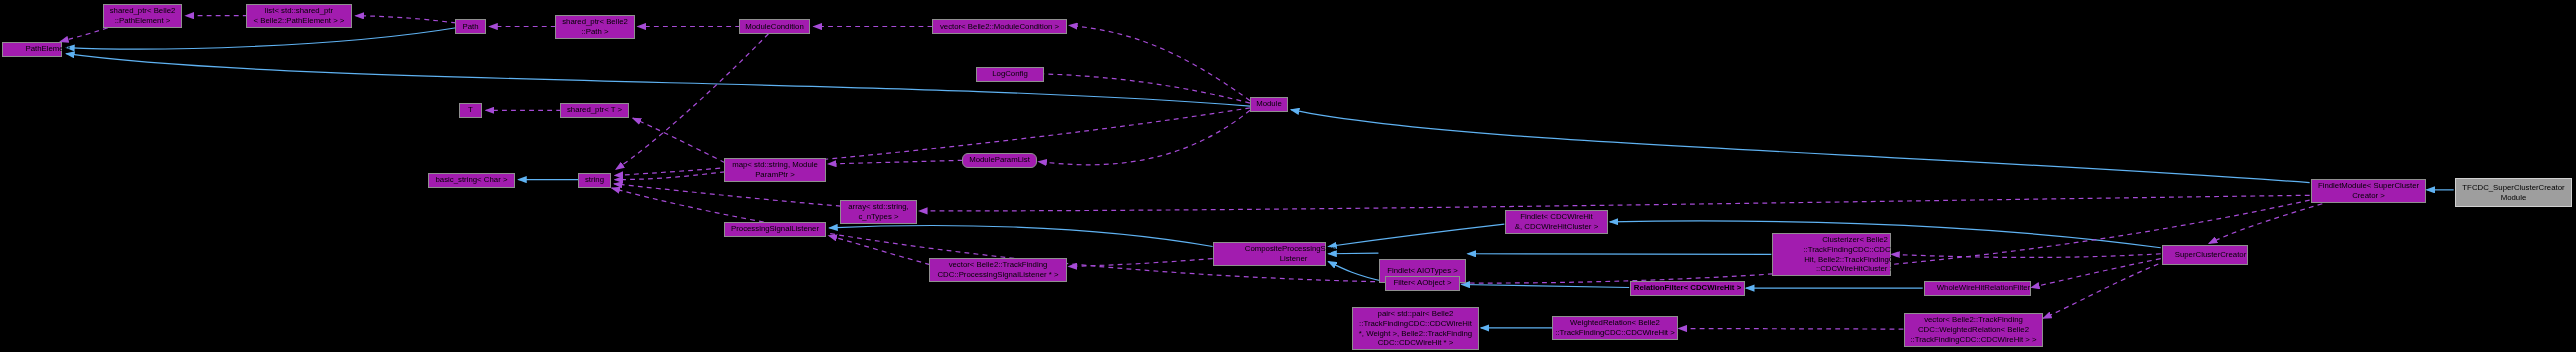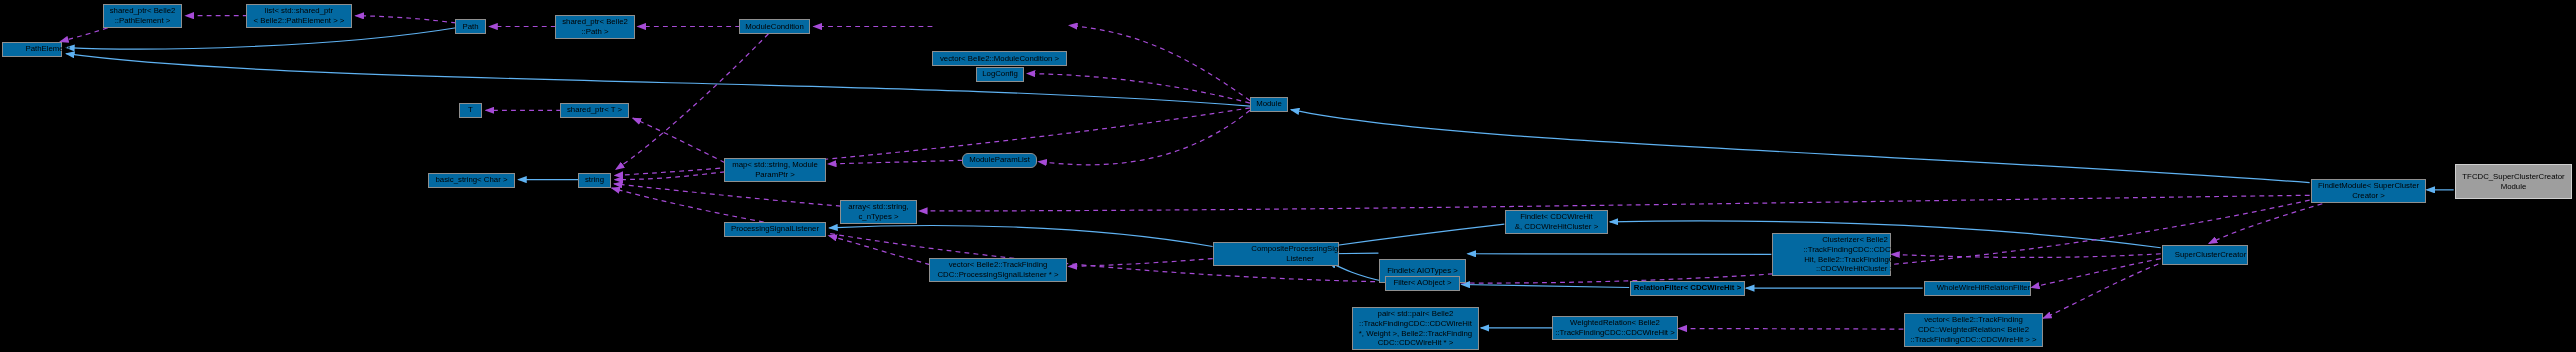--- a/index.html
+++ b/index.html
@@ -16,21 +16,21 @@
     font-family: "Liberation Sans", "DejaVu Sans", sans-serif;
   }
   #edges {
     position: absolute;
     left: 0;
     top: 0;
   }
   .node {
     position: absolute;
     box-sizing: border-box;
-    background: #0369a1;
+    background: #a21caf;
     border: 1.2px solid #8f8f8f;
     display: flex;
     align-items: center;
     justify-content: center;
     cursor: pointer;
   }
   .node.highlighted {
     background: #9e9e9e;
     border: 1.2px solid #cfcfcf;
   }
@@ -113,24 +113,24 @@
       <div class="node" style="left: 455px; top: 19.3px; width: 31px; height: 14.5px;">
         <span class="node-label">Path</span>
       </div>
       <div class="node" style="left: 555px; top: 14.5px; width: 80px; height: 24px;">
         <span class="node-label">shared_ptr&lt; Belle2
 ::Path &gt;</span>
       </div>
       <div class="node" style="left: 739px; top: 19.3px; width: 71px; height: 14.5px;">
         <span class="node-label">ModuleCondition</span>
       </div>
-      <div class="node" style="left: 932px; top: 19.3px; width: 135px; height: 14.5px; margin-top: 32px;">
+      <div class="node" style="left: 932px; top: 19.3px; width: 135px; height: 14.5px;">
         <span class="node-label">vector&lt; Belle2::ModuleCondition &gt;</span>
       </div>
-      <div class="node" style="left: 976px; top: 67px; width: 48px; height: 14.5px;">
+      <div class="node" style="left: 976px; top: 67px; width: 68px; height: 14.5px;">
         <span class="node-label">LogConfig</span>
       </div>
       <div class="node" style="left: 1250px; top: 97px; width: 38px; height: 14.5px;">
         <span class="node-label">Module</span>
       </div>
       <div class="node" style="left: 459px; top: 103px; width: 23px; height: 14.5px;">
         <span class="node-label">T</span>
       </div>
       <div class="node" style="left: 560px; top: 103px; width: 69px; height: 14.5px;">
         <span class="node-label">shared_ptr&lt; T &gt;</span>
@@ -152,21 +152,21 @@
         <span class="node-label">array&lt; std::string,
 c_nTypes &gt;</span>
       </div>
       <div class="node" style="left: 724px; top: 222px; width: 102px; height: 14.5px;">
         <span class="node-label">ProcessingSignalListener</span>
       </div>
       <div class="node" style="left: 929px; top: 258px; width: 138px; height: 24px;">
         <span class="node-label">vector&lt; Belle2::TrackFinding
 CDC::ProcessingSignalListener * &gt;</span>
       </div>
-      <div class="node" style="left: 1213px; top: 242px; width: 126px; height: 24px; padding-left: 48px;">
+      <div class="node" style="left: 1213px; top: 242px; width: 113px; height: 24px; padding-left: 48px;">
         <span class="node-label">CompositeProcessingSignal
 Listener</span>
       </div>
       <div class="node" style="left: 1505px; top: 210px; width: 103px; height: 24px;">
         <span class="node-label">Findlet&lt; CDCWireHit
 &amp;, CDCWireHitCluster &gt;</span>
       </div>
       <div class="node" style="left: 1379px; top: 259px; width: 87px; height: 24px;">
         <span class="node-label">Findlet&lt; AIOTypes &gt;</span>
       </div>
@@ -200,19 +200,19 @@
 CDC::WeightedRelation&lt; Belle2
 ::TrackFindingCDC::CDCWireHit &gt; &gt;</span>
       </div>
       <div class="node" style="left: 2162px; top: 245px; width: 86px; height: 20px; padding-left: 11px;">
         <span class="node-label">SuperClusterCreator</span>
       </div>
       <div class="node" style="left: 2311px; top: 179px; width: 115px; height: 24px;">
         <span class="node-label">FindletModule&lt; SuperCluster
 Creator &gt;</span>
       </div>
-      <div class="node highlighted" style="left: 2455px; top: 164px; width: 117px; height: 35px; align-items: center;">
+      <div class="node highlighted" style="left: 2455px; top: 178px; width: 117px; height: 29px; align-items: center;">
         <span class="node-label">TFCDC_SuperClusterCreator
 Module</span>
       </div>
     </div>
 </div>
 
 
 </body></html>

